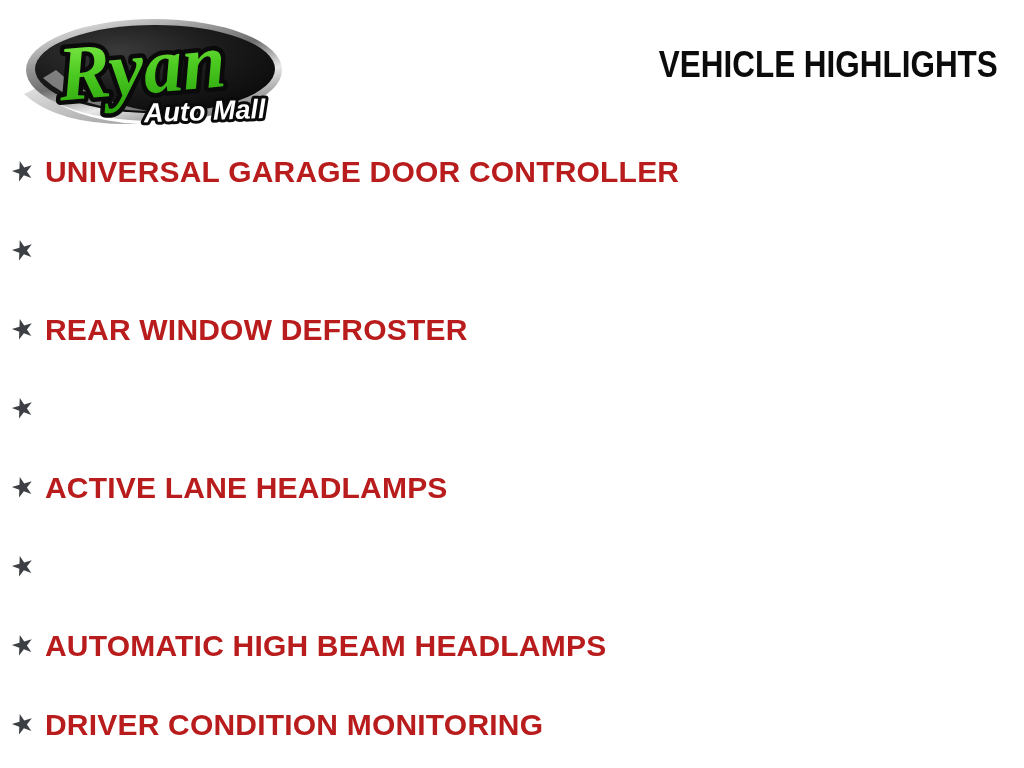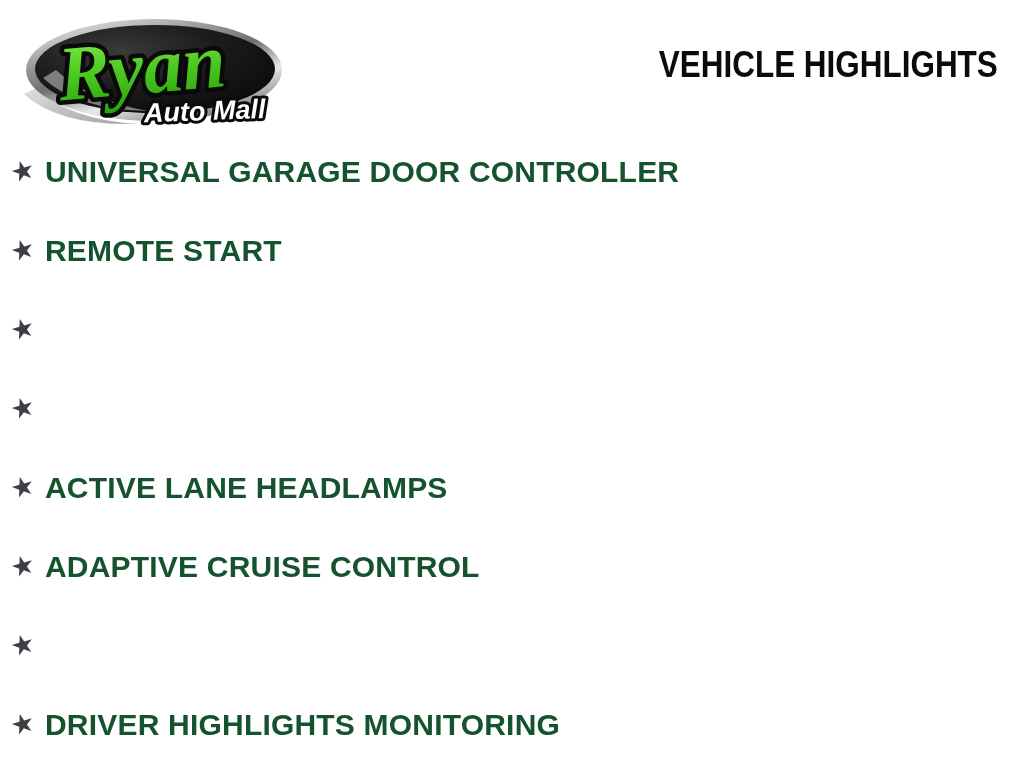--- a/index.html
+++ b/index.html
@@ -77,21 +77,21 @@
     line-height: 27px;
     color: #3c3f43;
     transform: rotate(-16deg) translateY(-1px);
     flex: 0 0 30px;
   }
   .highlight-label {
     margin-left: 7px;
     font-size: 30px;
     line-height: 34px;
     font-weight: bold;
-    color: #14532d;
+    color: #b91c1c;
     white-space: nowrap;
     letter-spacing: 0.2px;
   }
 </style>
 </head>
 <body>
 
 <div class="page">
 
   <div class="logo">
@@ -136,38 +136,38 @@
 
   <div class="page-title">VEHICLE HIGHLIGHTS</div>
 
   <ul class="highlights">
     <li class="highlight-item">
       <span class="star-icon">★</span>
       <span class="highlight-label">UNIVERSAL GARAGE DOOR CONTROLLER</span>
     </li>
     <li class="highlight-item">
       <span class="star-icon">★</span>
-      <span class="highlight-label">REMOTE START</span>
     </li>
     <li class="highlight-item">
       <span class="star-icon">★</span>
+      <span class="highlight-label">REAR WINDOW DEFROSTER</span>
     </li>
     <li class="highlight-item">
       <span class="star-icon">★</span>
     </li>
     <li class="highlight-item">
       <span class="star-icon">★</span>
       <span class="highlight-label">ACTIVE LANE HEADLAMPS</span>
     </li>
     <li class="highlight-item">
       <span class="star-icon">★</span>
-      <span class="highlight-label">ADAPTIVE CRUISE CONTROL</span>
     </li>
     <li class="highlight-item">
       <span class="star-icon">★</span>
+      <span class="highlight-label">AUTOMATIC HIGH BEAM HEADLAMPS</span>
     </li>
     <li class="highlight-item">
       <span class="star-icon">★</span>
-      <span class="highlight-label">DRIVER HIGHLIGHTS MONITORING</span>
+      <span class="highlight-label">DRIVER CONDITION MONITORING</span>
     </li>
   </ul>
 
 </div>
 
 </body></html>

